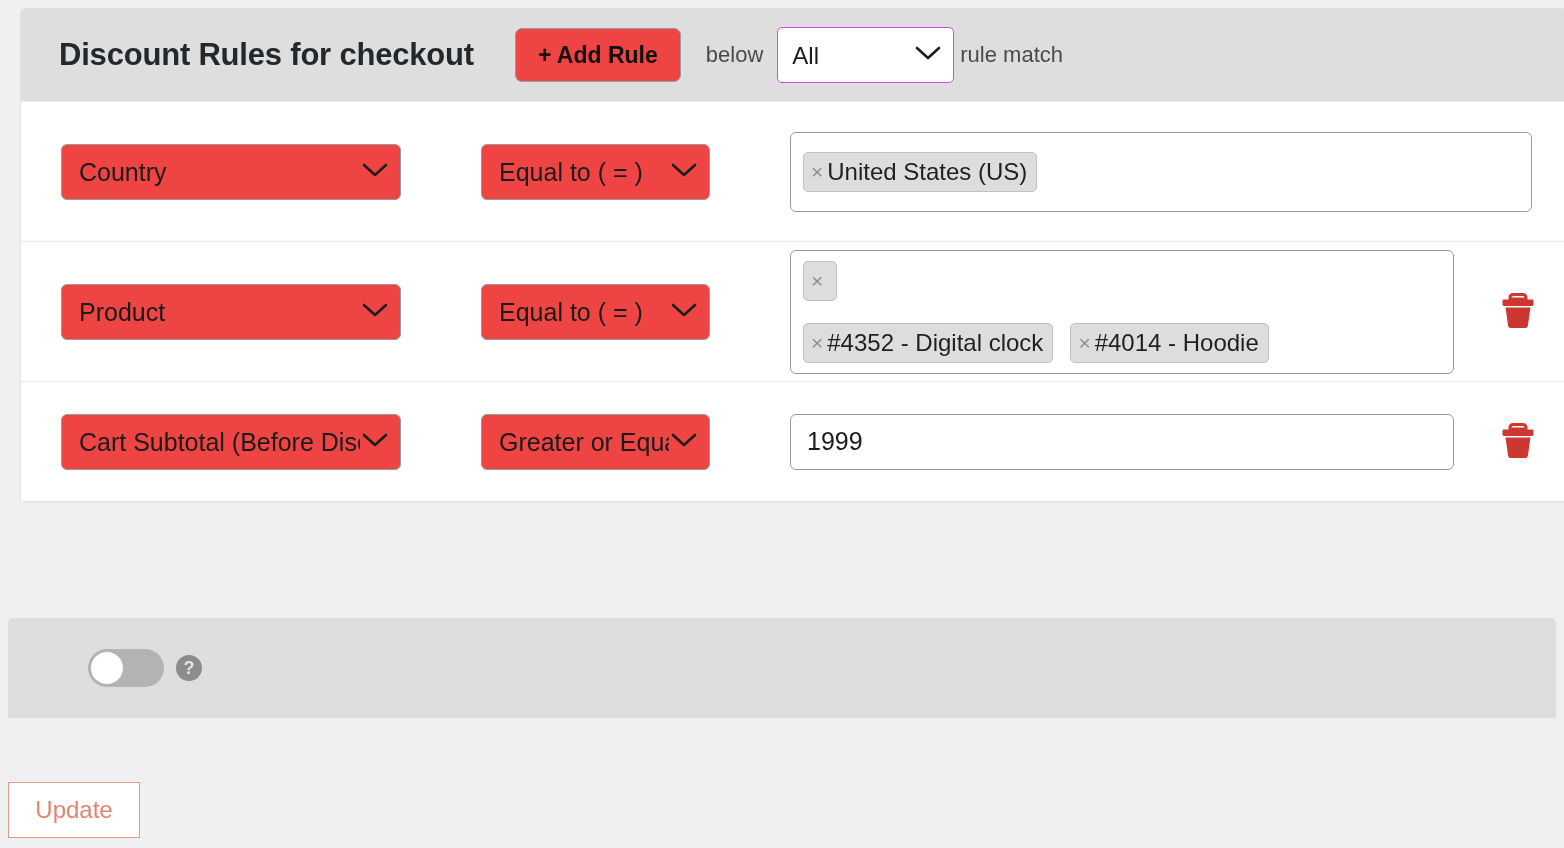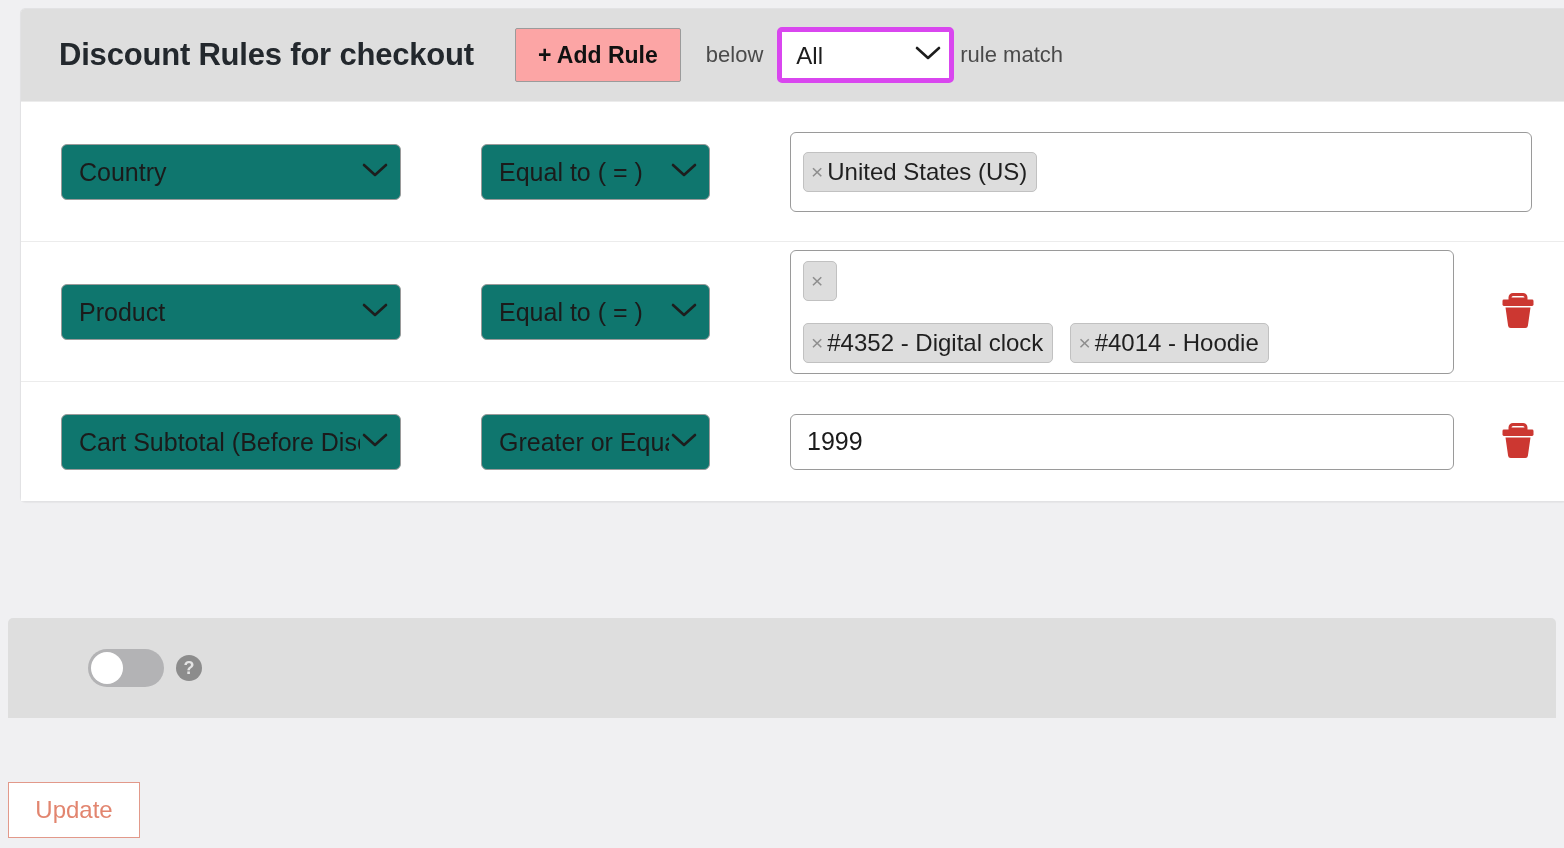--- a/index.html
+++ b/index.html
@@ -41,23 +41,23 @@
   #rules-title {
     font-size: 31px;
     font-weight: bold;
     color: #23282d;
     letter-spacing: -0.2px;
     white-space: nowrap;
   }
 
   #add-rule-button {
     margin-left: 41px;
-    background: #fca5a5;
+    background: #ef4444;
     border: 1px solid #9b9b9b;
-    border-radius: 2px;
+    border-radius: 7px;
     height: 54px;
     padding: 0 22px;
     font-family: "Liberation Sans", sans-serif;
     font-size: 23px;
     font-weight: bold;
     color: #111111;
     cursor: pointer;
     white-space: nowrap;
     line-height: 52px;
     box-sizing: border-box;
@@ -74,21 +74,21 @@
   #match-select-wrap {
     position: relative;
     margin-left: 14px;
     width: 177px;
     height: 56px;
   }
   #match-select {
     width: 100%;
     height: 100%;
     background: #ffffff;
-    border: 5px solid #d946ef;
+    border: 1px solid #d946ef;
     border-radius: 5px;
     font-family: "Liberation Sans", sans-serif;
     font-size: 24px;
     color: #1d1d1d;
     padding: 0 42px 0 14px;
     box-sizing: border-box;
     appearance: none;
     -webkit-appearance: none;
     cursor: pointer;
   }
@@ -120,21 +120,21 @@
     position: relative;
     height: 56px;
     flex: 0 0 auto;
   }
   .sel-wrap.type { width: 340px; }
   .sel-wrap.op   { width: 229px; margin-left: 80px; }
 
   .rule-select {
     width: 100%;
     height: 100%;
-    background: #0f766e;
+    background: #ef4444;
     border: 1px solid #9a9a9a;
     border-radius: 6px;
     font-family: "Liberation Sans", sans-serif;
     font-size: 25px;
     color: #1b1b1b;
     padding: 0 40px 0 17px;
     box-sizing: border-box;
     appearance: none;
     -webkit-appearance: none;
     cursor: pointer;

